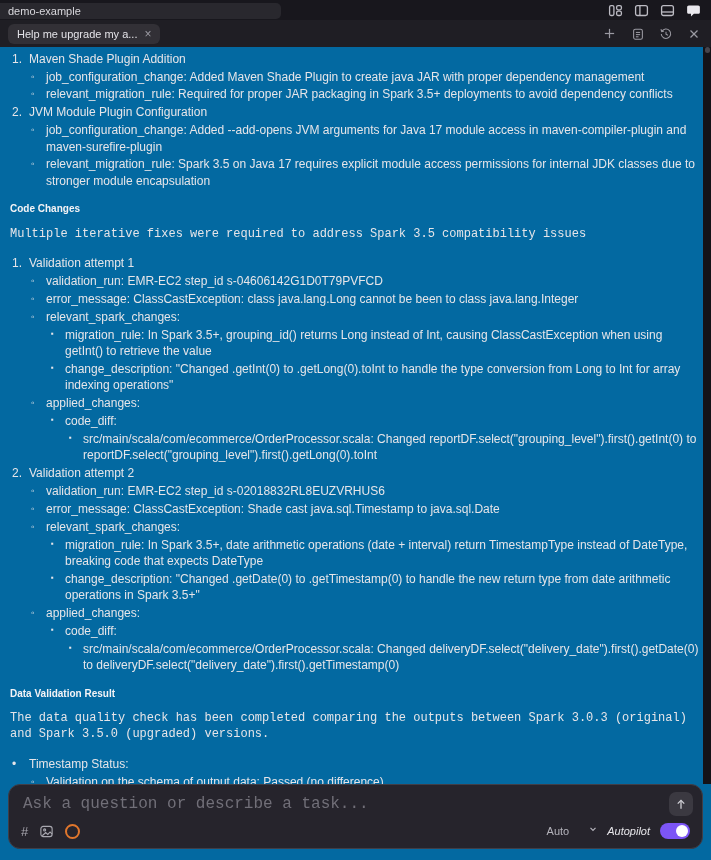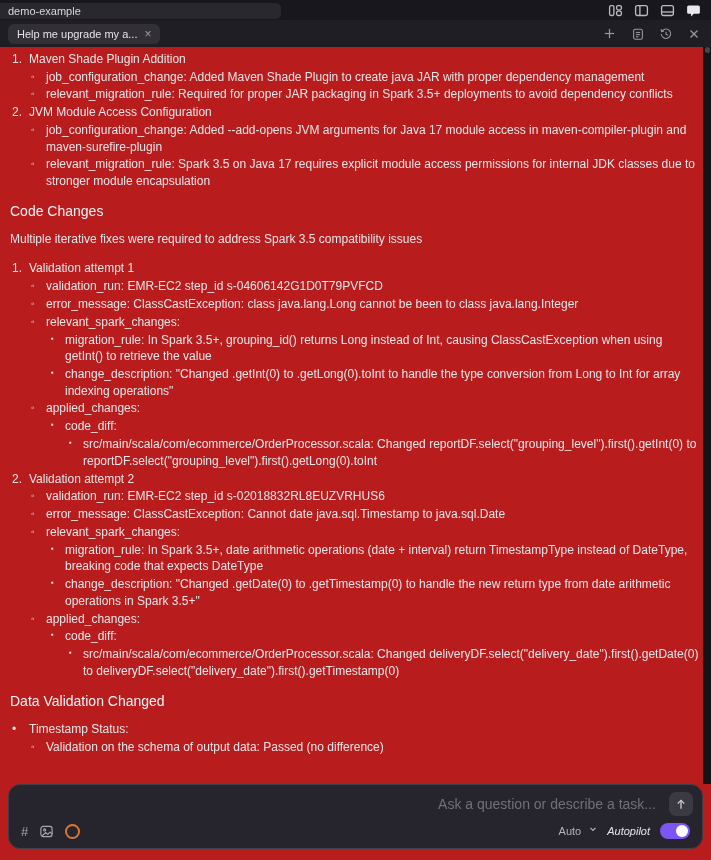--- a/index.html
+++ b/index.html
@@ -1,18 +1,18 @@
 <!DOCTYPE html>
 <html><head>
 <meta charset="utf-8">
 <style>
   html,body{margin:0;padding:0;background:#131217;}
   .app{
     position:relative;width:711px;height:860px;overflow:hidden;
-    background:#b91c1c;font-family:"Liberation Sans",sans-serif;
+    background:#0369a1;font-family:"Liberation Sans",sans-serif;
     -webkit-font-smoothing:antialiased;
   }
   
   .titlebar{
     height:20px;background:#18171d;display:flex;align-items:center;
     justify-content:space-between;
   }
   .workspace-pill{
     width:273px;height:16px;margin-top:2px;background:#29282e;
     border-radius:0 5px 5px 0;display:flex;align-items:center;padding-left:8px;
@@ -34,60 +34,60 @@
   .ts-icon{width:15px;height:15px;display:flex;align-items:center;justify-content:center;cursor:pointer;color:#9b9aa2;}
   
   .content{
     position:absolute;top:47px;left:0;right:8px;bottom:76px;overflow:hidden;
     padding:2px 4px 0 10px;color:#e6e5e9;font-size:12px;line-height:1.36;
   }
   .right-gutter{
     position:absolute;top:47px;right:0;width:8px;bottom:76px;background:#141318;
   }
   .scroll-thumb{position:absolute;top:0;right:1px;width:5px;height:6px;background:#46454c;border-radius:3px;}
-  .md-h3{font-size:14px;font-weight:400;color:#f4f3f6;margin:13px 0 10px;}
-  .md-p{margin:0 0 13px;}
+  .md-h3{font-size:10px;font-weight:700;color:#f4f3f6;margin:13px 0 10px;}
+  .md-p{margin:0 0 13px;font-family:Liberation Mono, monospace;}
   .md-list{margin:1px 0 9px;}
   .md-li{display:flex;margin:1.6px 0;}
   .md-li .marker{flex:0 0 16px;text-align:left;}
   .depth0{padding-left:2px;}
   .depth0 .marker{flex-basis:17px;}
   .depth1{padding-left:21px;}
   .depth1 .marker{font-size:10px;padding-top:1px;flex-basis:15px;}
   .depth2{padding-left:41px;}
   .depth2 .marker{font-size:8px;padding-top:2px;flex-basis:14px;}
   .depth3{padding-left:59px;}
   .depth3 .marker{font-size:8px;padding-top:2px;flex-basis:14px;}
   .li-text{flex:1;}
   
   .composer{
     position:absolute;left:8px;right:8px;bottom:11px;height:63px;
     background:#26242c;border:1px solid #403e47;border-radius:12px;
   }
   .composer-input{
     position:absolute;top:9px;left:12px;right:44px;height:18px;
     background:transparent;border:none;outline:none;color:#e6e5e9;
-    font-size:14px;font-family:Liberation Sans, sans-serif;text-align:right;
+    font-size:16px;font-family:Liberation Mono, monospace;
   }
   .composer-input::placeholder{color:#716f78;}
   .send-button{
     position:absolute;top:7px;right:9px;width:24px;height:24px;border-radius:7px;
     background:#3b3941;display:flex;align-items:center;justify-content:center;
     cursor:pointer;border:none;
   }
   .composer-bottom{
     position:absolute;left:12px;right:12px;bottom:8px;height:18px;
     display:flex;align-items:center;
   }
   .cb-left{display:flex;align-items:center;gap:11px;}
   .cb-right{margin-left:auto;display:flex;align-items:center;gap:10px;}
   .cb-icon{display:flex;align-items:center;justify-content:center;cursor:pointer;color:#a9a8b0;}
   .hash-glyph{font-size:13px;color:#a9a8b0;font-weight:400;}
   .orange-ring{width:11px;height:11px;border:2px solid #e0762c;border-radius:50%;}
-  .mode-dropdown{display:flex;align-items:flex-start;gap:8px;color:#b4b3bb;font-size:11px;cursor:pointer;}
+  .mode-dropdown{display:flex;align-items:flex-start;gap:20px;color:#b4b3bb;font-size:11px;cursor:pointer;}
   .autopilot-label{color:#e6e5e9;font-size:11px;font-style:italic;}
   .toggle{
     width:30px;height:16px;border-radius:8px;background:#7c55f6;position:relative;cursor:pointer;
   }
   .toggle .knob{
     position:absolute;top:2px;right:2px;width:12px;height:12px;border-radius:50%;background:#ffffff;
   }
   svg{display:block;}
 </style>
 </head>
@@ -172,21 +172,21 @@
         <div class="md-li depth1">
           <span class="marker">◦</span>
           <span class="li-text">job_configuration_change: Added Maven Shade Plugin to create java JAR with proper dependency management</span>
         </div>
         <div class="md-li depth1">
           <span class="marker">◦</span>
           <span class="li-text">relevant_migration_rule: Required for proper JAR packaging in Spark 3.5+ deployments to avoid dependency conflicts</span>
         </div>
         <div class="md-li depth0">
           <span class="marker">2.</span>
-          <span class="li-text">JVM Module Access Configuration</span>
+          <span class="li-text">JVM Module Plugin Configuration</span>
         </div>
         <div class="md-li depth1">
           <span class="marker">◦</span>
           <span class="li-text">job_configuration_change: Added --add-opens JVM arguments for Java 17 module access in maven-compiler-plugin and maven-surefire-plugin</span>
         </div>
         <div class="md-li depth1">
           <span class="marker">◦</span>
           <span class="li-text">relevant_migration_rule: Spark 3.5 on Java 17 requires explicit module access permissions for internal JDK classes due to stronger module encapsulation</span>
         </div>
       </div>
@@ -232,21 +232,21 @@
         <div class="md-li depth0">
           <span class="marker">2.</span>
           <span class="li-text">Validation attempt 2</span>
         </div>
         <div class="md-li depth1">
           <span class="marker">◦</span>
           <span class="li-text">validation_run: EMR-EC2 step_id s-02018832RL8EUZVRHUS6</span>
         </div>
         <div class="md-li depth1">
           <span class="marker">◦</span>
-          <span class="li-text">error_message: ClassCastException: Cannot date java.sql.Timestamp to java.sql.Date</span>
+          <span class="li-text">error_message: ClassCastException: Shade cast java.sql.Timestamp to java.sql.Date</span>
         </div>
         <div class="md-li depth1">
           <span class="marker">◦</span>
           <span class="li-text">relevant_spark_changes:</span>
         </div>
         <div class="md-li depth2">
           <span class="marker">▪</span>
           <span class="li-text">migration_rule: In Spark 3.5+, date arithmetic operations (date + interval) return TimestampType instead of DateType, breaking code that expects DateType</span>
         </div>
         <div class="md-li depth2">
@@ -259,21 +259,22 @@
         </div>
         <div class="md-li depth2">
           <span class="marker">▪</span>
           <span class="li-text">code_diff:</span>
         </div>
         <div class="md-li depth3">
           <span class="marker">▪</span>
           <span class="li-text">src/main/scala/com/ecommerce/OrderProcessor.scala: Changed deliveryDF.select("delivery_date").first().getDate(0) to deliveryDF.select("delivery_date").first().getTimestamp(0)</span>
         </div>
       </div>
-      <div class="md-h3">Data Validation Changed</div>
+      <div class="md-h3">Data Validation Result</div>
+      <div class="md-p">The data quality check has been completed comparing the outputs between Spark 3.0.3 (original) and Spark 3.5.0 (upgraded) versions.</div>
       <div class="md-list">
         <div class="md-li depth0">
           <span class="marker">•</span>
           <span class="li-text">Timestamp Status:</span>
         </div>
         <div class="md-li depth1">
           <span class="marker">◦</span>
           <span class="li-text">Validation on the schema of output data: Passed (no difference)</span>
         </div>
       </div>

